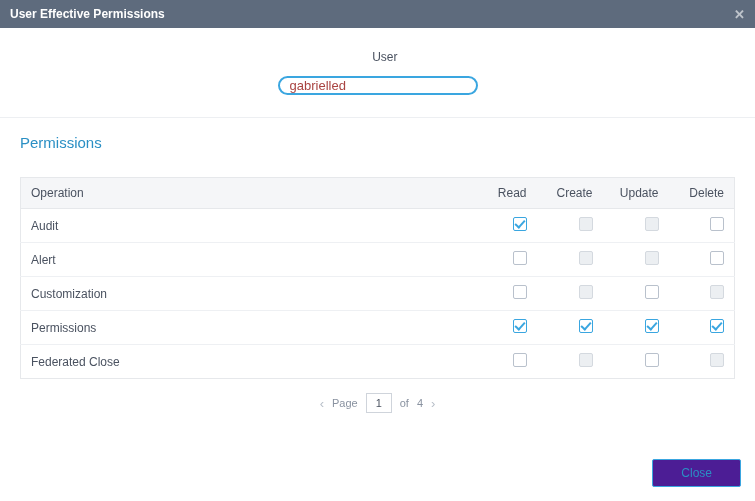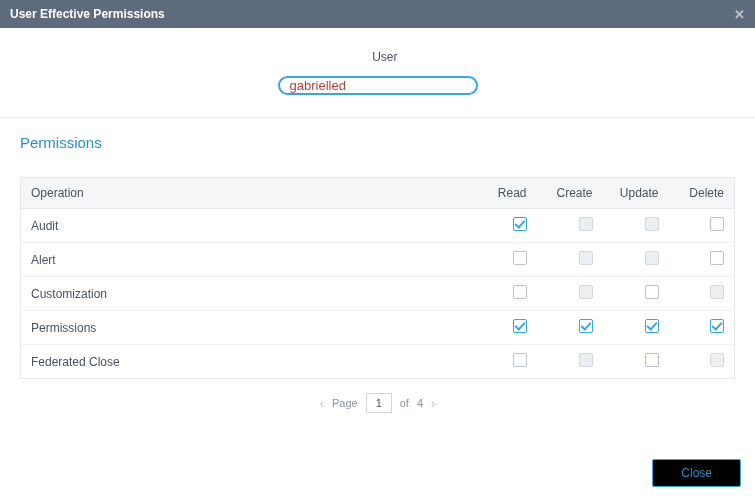--- a/index.html
+++ b/index.html
@@ -141,21 +141,21 @@
     user-select: none;
   }
   .footer {
     position: absolute;
     right: 14px;
     bottom: 14px;
   }
   .btn-close {
     border: 1px solid #3aa6e0;
     color: #2a8fc4;
-    background: #000000;
+    background: #4c1d95;
     padding: 6px 28px;
     font-size: 12px;
     border-radius: 2px;
     cursor: pointer;
   }
 </style>
 </head>
 <body>
 
 <div class="titlebar">

